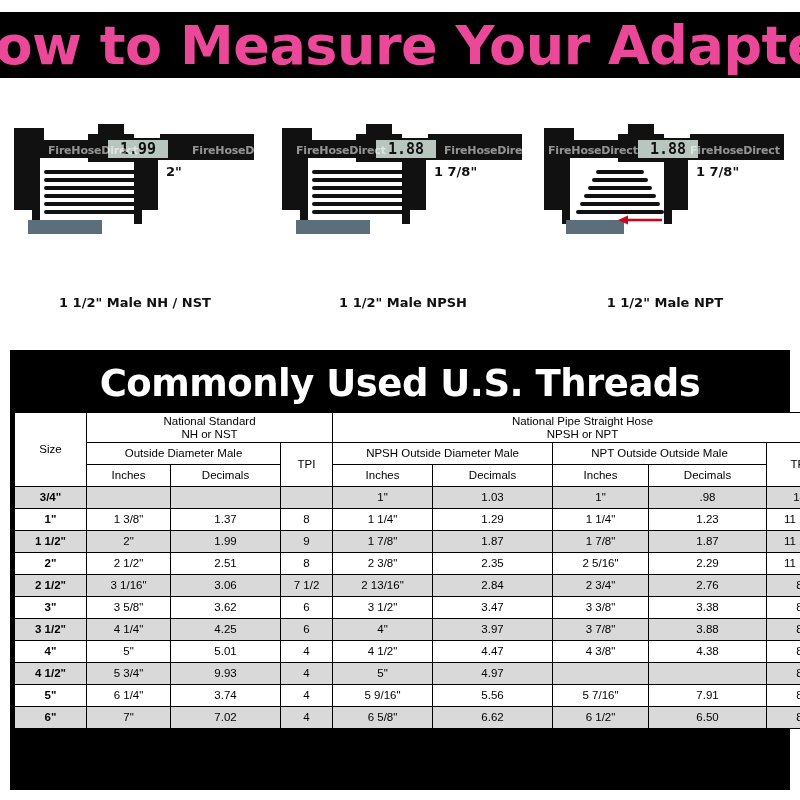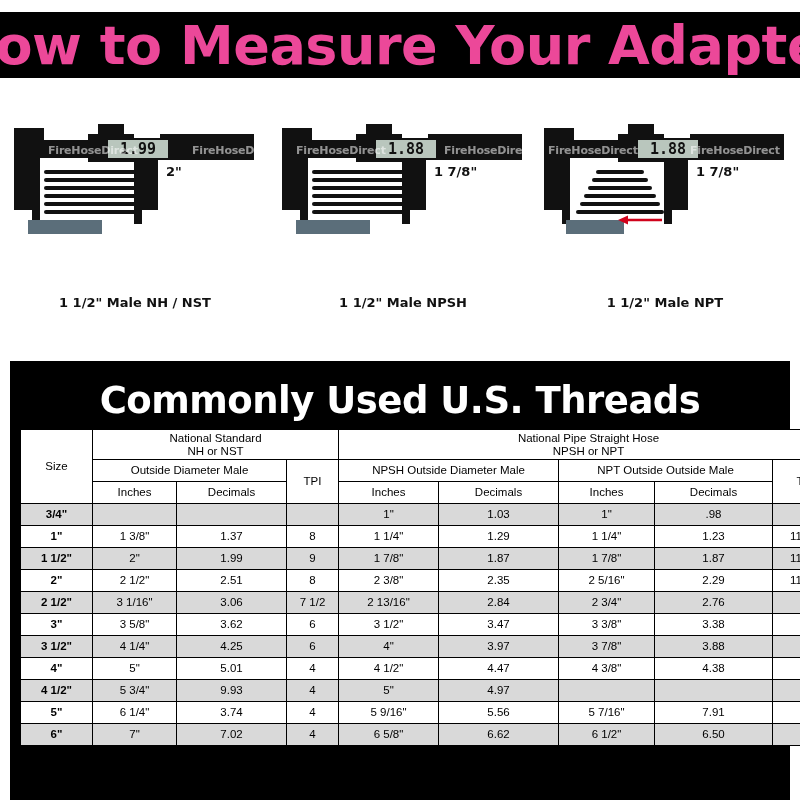--- a/index.html
+++ b/index.html
@@ -203,24 +203,24 @@
     width: 22px; height: 22px;
     border: 4px solid rgba(0,0,0,0.10);
     border-radius: 50%;
     vertical-align: -3px;
     margin-right: 6px;
   }
 
   
   .table-section {
     position: absolute;
-    left: 10px; top: 361px;
+    left: 10px; top: 350px;
     width: 780px; height: 440px;
     background: #000000;
-    padding: 10px;
+    padding: 4px;
   }
   .table-heading {
     height: 58px;
     display: flex; align-items: center; justify-content: center;
     color: #ffffff;
     font-size: 37px;
     font-weight: bold;
     font-family: "DejaVu Sans", sans-serif;
     letter-spacing: -0.5px;
     white-space: nowrap;

